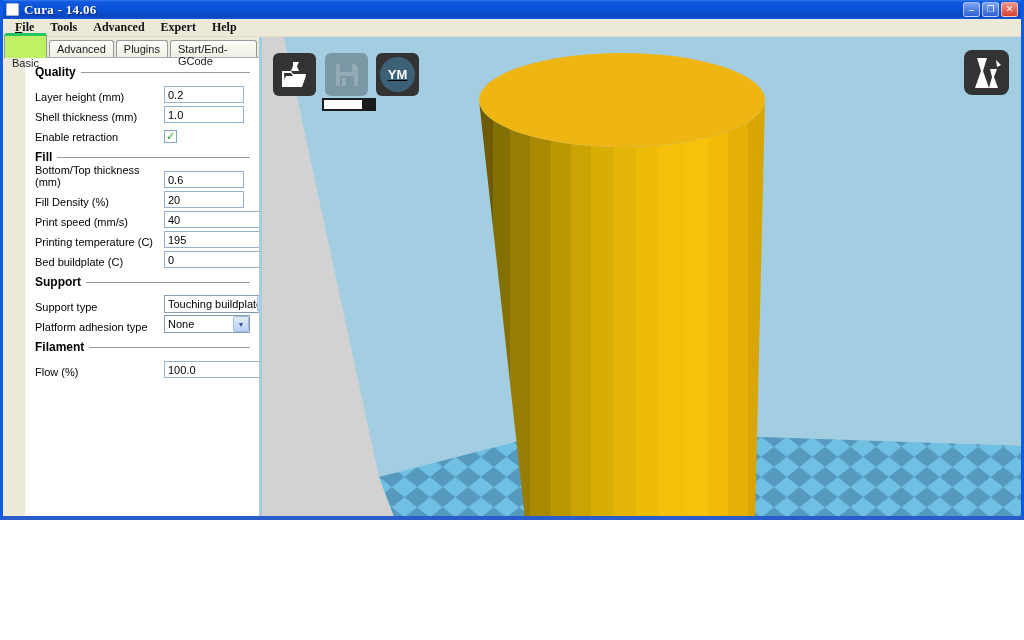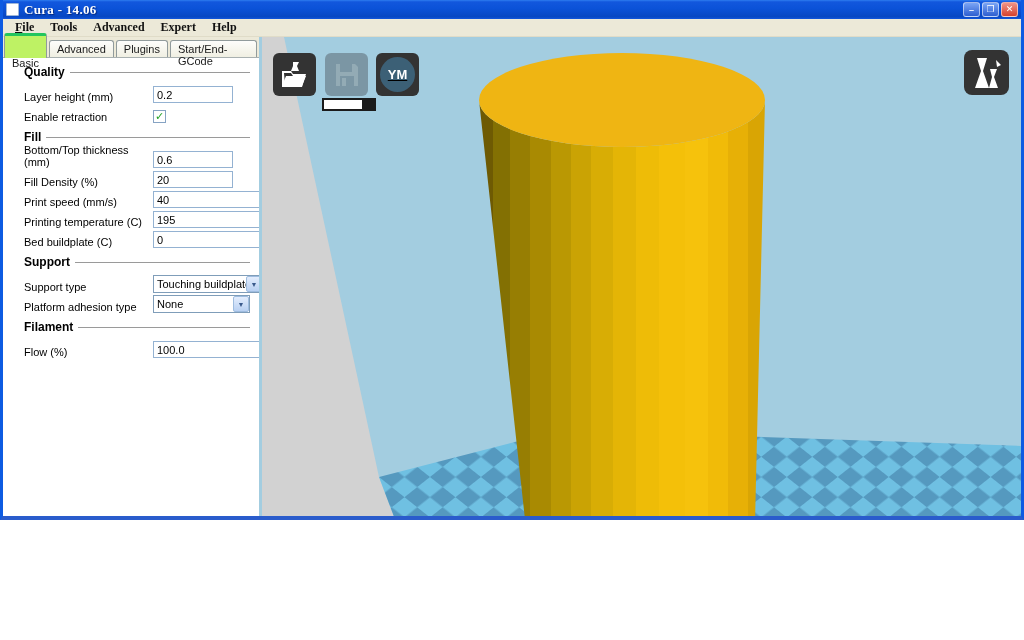--- a/index.html
+++ b/index.html
@@ -34,21 +34,21 @@
   .main { flex:1; display:flex; min-height:0; }
 
   
   .sidebar { width:256px; flex:0 0 256px; background:#ece9d8; display:flex; flex-direction:column; }
   .tabs { height:20px; flex:0 0 20px; display:flex; align-items:flex-end; padding-left:1px; position:relative; z-index:2; }
   .tab { border:1px solid #919b9c; border-bottom:none; border-radius:3px 3px 0 0;
     padding:2px 7px 2px 7px; margin-right:2px; background:linear-gradient(180deg,#fdfdfb,#f0efe2);
     color:#1a1a1a; height:17px; line-height:12px; }
   .tab.active { background:#bef264; border-top:3px solid #22c55e; height:21px; line-height:14px;
     margin-bottom:-1px; padding-top:20px; }
-  .panel { flex:1; background:#fff; border-top:1px solid #a8b0b0; padding:7px 9px 0 21px; overflow:hidden; }
+  .panel { flex:1; background:#fff; border-top:1px solid #a8b0b0; padding:7px 9px 0 10px; overflow:hidden;margin-left:22px; }
 
   .sec-head { display:flex; align-items:center; gap:5px; margin:7px 0 5px 0; }
   .sec-head:first-child { margin-top:0; }
   .sec-title { font-weight:bold; font-size:12px; color:#000; white-space:nowrap; }
   .sec-rule { flex:1; height:1px; background:#9a9a9a; box-shadow:0 1px 0 #fff; }
 
   .row { display:flex; align-items:flex-end; height:19px; margin-bottom:1px; }
   .lbl { flex:0 0 129px; color:#000; }
   input.txt { height:17px; border:1px solid #94b2d2; background:#fff; font-family:inherit;
     font-size:11px; padding:0 3px; color:#000; }
@@ -118,20 +118,24 @@
       </div>
       <div class="panel">
 
         <div class="sec-head">
           <span class="sec-title">Quality</span>
             <span class="sec-rule"></span>
         </div>
         <div class="row">
           <span class="lbl">Layer height (mm)</span>
           <input class="txt w80" value="0.2" style="">
+        </div>
+        <div class="row">
+          <span class="lbl">Shell thickness (mm)</span>
+          <input class="txt w80" value="1.0" style="">
         </div>
         <div class="row">
           <span class="lbl">Enable retraction</span>
           <span class="cb">
               <span class="tick">✓</span>
             </span>
         </div>
 
         <div class="sec-head">
           <span class="sec-title">Fill</span>

